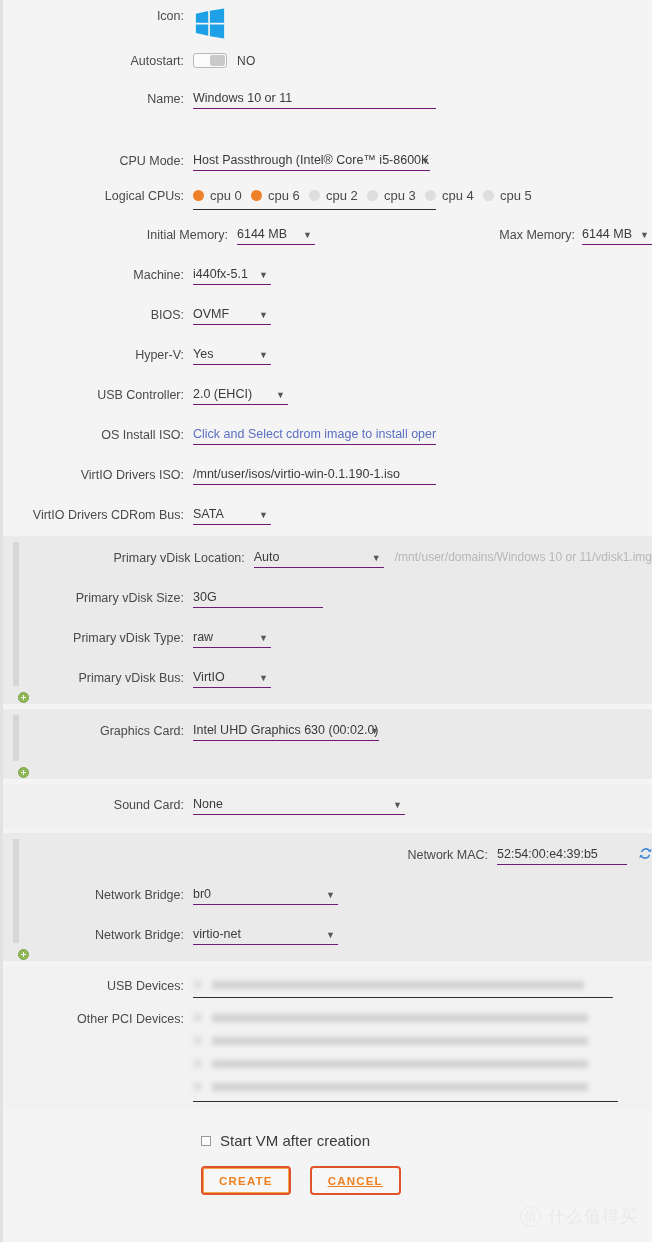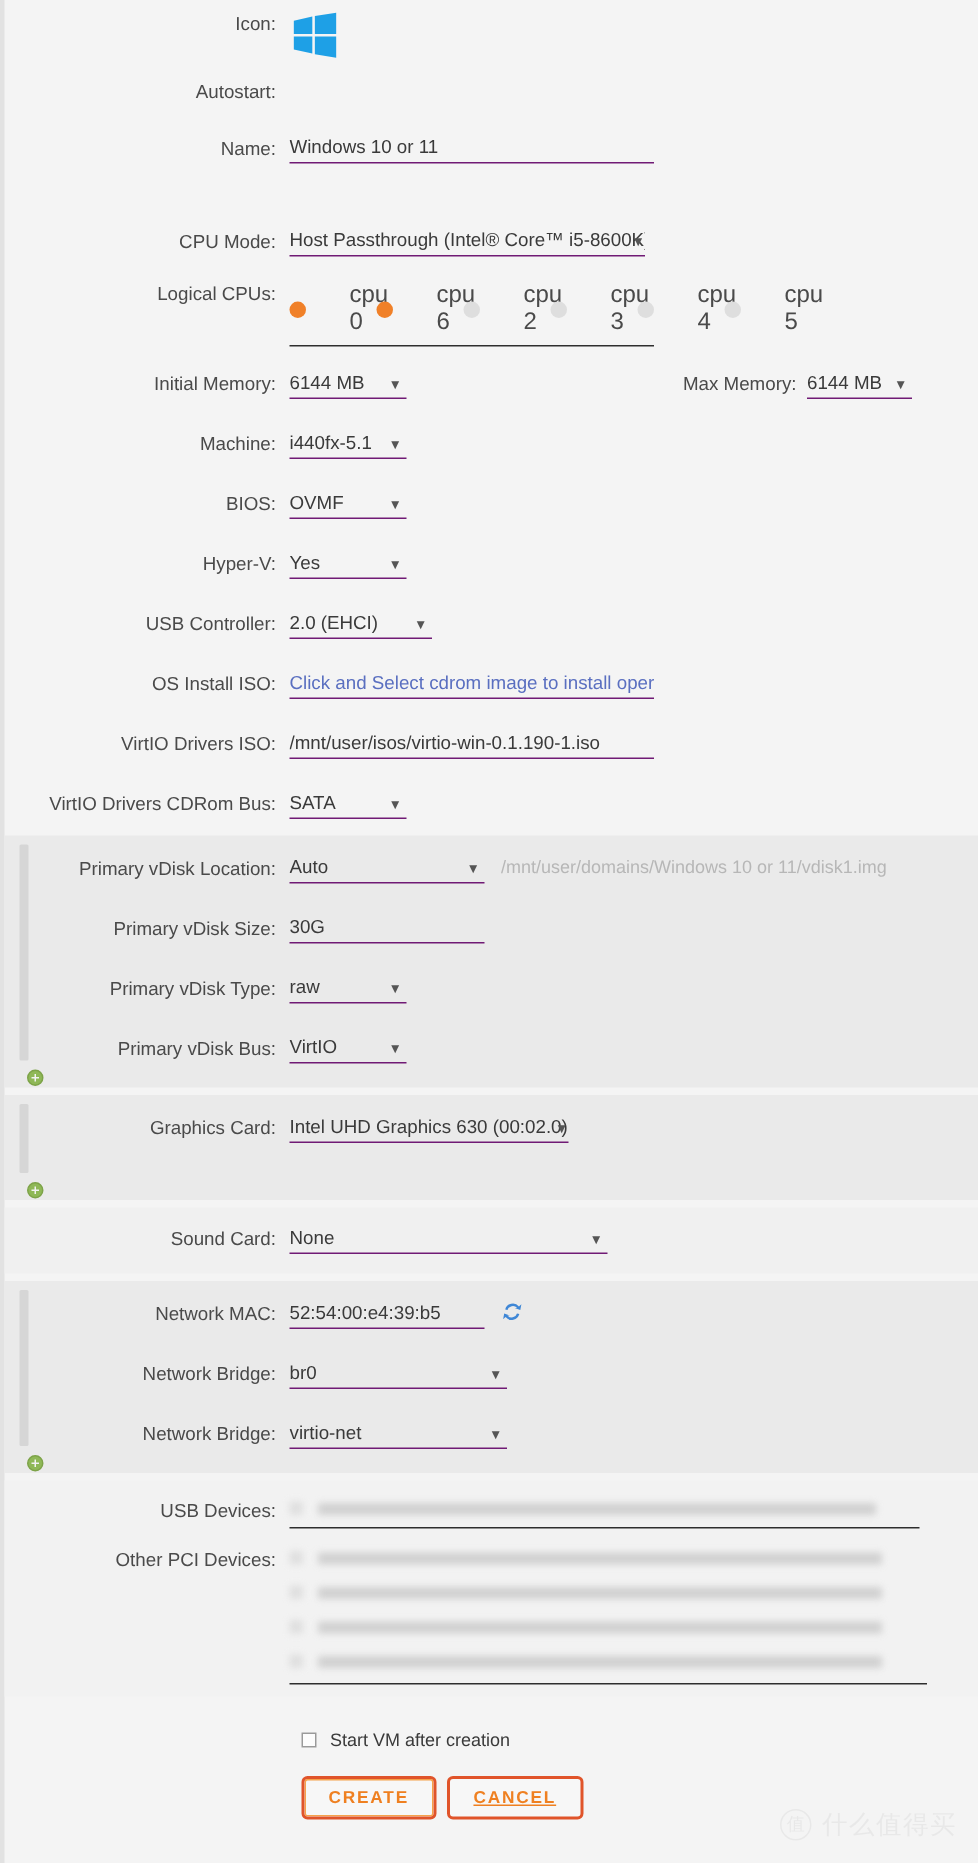--- a/index.html
+++ b/index.html
@@ -20,20 +20,21 @@
     inset: 0;
     background: #f4f4f4;
     border-left: 3px solid #e2e2e2;
   }
 
   
   .row {
     position: relative;
     display: flex;
     align-items: flex-start;
+    justify-content: flex-end;
   }
   .lbl {
     width: 190px;
     flex: 0 0 190px;
     text-align: right;
     padding-right: 9px;
     color: #4a4a4a;
     font-size: 12.5px;
     line-height: 16px;
     white-space: nowrap;
@@ -98,21 +99,21 @@
   .cpu-grid { display: flex; flex-wrap: wrap; }
   .cpu-item {
     display: flex; align-items: center;
     width: 58px; margin-bottom: 9px;
   }
   .cpu-dot {
     width: 11px; height: 11px; border-radius: 50%;
     background: #dedede; margin-right: 6px; flex: 0 0 11px;
   }
   .cpu-dot.on { background: #f08028; }
-  .cpu-label { font-size: 16px; color: #4a4a4a; margin-left: 23px; }
+  .cpu-label { font-size: 13px; color: #4a4a4a; }
   .cpu-underline { border-bottom: 1px solid #2e2e2e; width: 243px; margin-top: -3px; }
 
   
   .section {
     position: relative;
     background: #eaeaea;
     margin-top: 7px;
     padding: 14px 0 12px 0;
   }
   .section.plain { background: #f0f0f0; }
@@ -184,23 +185,23 @@
   .usb-underline { border-bottom: 1px solid #2e2e2e; }
 
   
   .checkline { display: flex; align-items: center; }
   .chk {
     width: 10px; height: 10px;
     border: 1px solid #9a9a9a;
     background: #fcfcfc;
     margin-right: 9px;
   }
-  .chk-lbl { font-size: 12px; color: #3a3a3a; }
-
-  .btns { display: flex; gap: 7px; align-items: center; }
+  .chk-lbl { font-size: 15px; color: #3a3a3a; }
+
+  .btns { display: flex; gap: 19px; align-items: center; }
   .btn {
     padding: 7px 16px 6px 16px;
     border: 2px solid #e2582c;
     border-radius: 4px;
     background: #f7f7f7;
     color: #ef8021;
     font-size: 11.5px;
     font-weight: bold;
     letter-spacing: 1.2px;
     cursor: pointer;
@@ -243,20 +244,26 @@
         <polygon points="2,17.4 15.1,17.4 15.1,29.4 2,26.6" fill="#1ea0e6"></polygon>
         <polygon points="16.9,17.4 32,17.4 32,32.4 16.9,29.9" fill="#1ea0e6"></polygon>
       </svg>
     </div>
   </div>
 
   <div class="gap-xs"></div>
 
   <div class="row">
     <div class="lbl">Autostart:</div>
+    <div class="fld toggle-wrap">
+      <div class="toggle">
+          <span class="knob"></span>
+        </div>
+      <span class="toggle-text">NO</span>
+    </div>
   </div>
 
   <div class="gap"></div>
 
   <div class="row">
     <div class="lbl">Name:</div>
     <div class="fld">
         <div class="uline w243">Windows 10 or 11</div>
       </div>
   </div>

